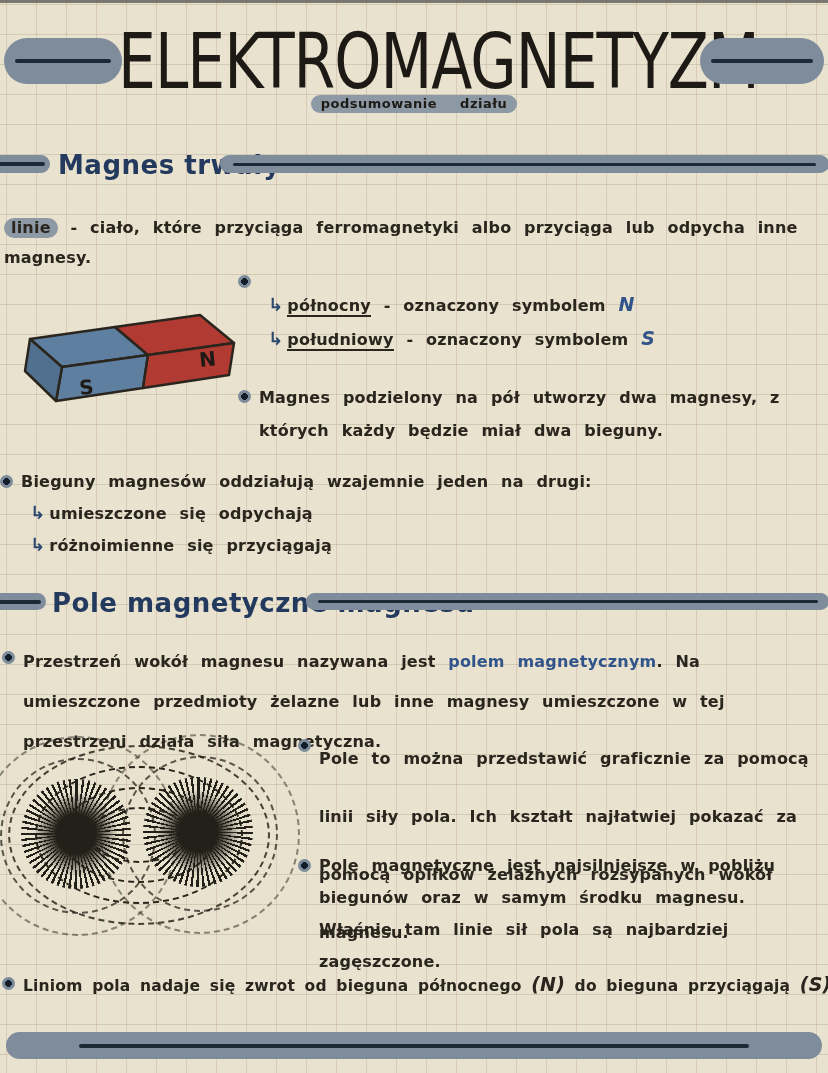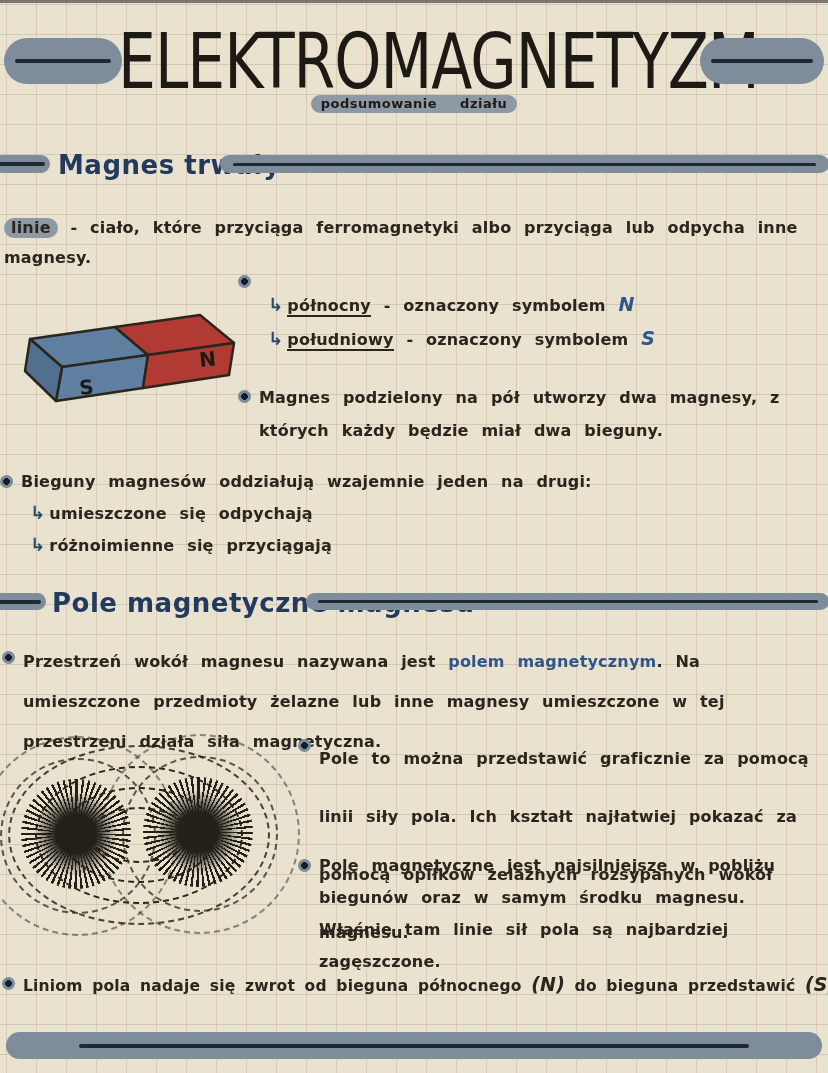--- a/index.html
+++ b/index.html
@@ -161,18 +161,18 @@
   <div class="para" style="left:298px;top:850px;width:520px;">
     <div class="bullet txt" style="line-height:32px;">
       <span class="dot"></span>
       <span>Pole magnetyczne jest najsilniejsze w pobliżu biegunów oraz w samym środku magnesu. Właśnie tam linie sił pola są najbardziej zagęszczone.</span>
     </div>
   </div>
 
   <div class="para" style="left:2px;top:968px;width:824px;">
     <div class="bullet txt" style="line-height:32px;font-size:15.5px;word-spacing:4px;white-space:nowrap;">
       <span class="dot"></span>
-      <span><span>Liniom pola nadaje się zwrot od bieguna północnego </span><span class="sym" style="color:#2a251d;">(N)</span><span> do bieguna przedstawić </span><span class="sym" style="color:#2a251d;">(S)</span></span>
+      <span><span>Liniom pola nadaje się zwrot od bieguna północnego </span><span class="sym" style="color:#2a251d;">(N)</span><span> do bieguna przyciągają </span><span class="sym" style="color:#2a251d;">(S)</span></span>
     </div>
   </div>
 
   <div class="pill" style="left:6px;top:1032px;width:816px;height:27px;"></div>
 </div>
 
 </body></html>

